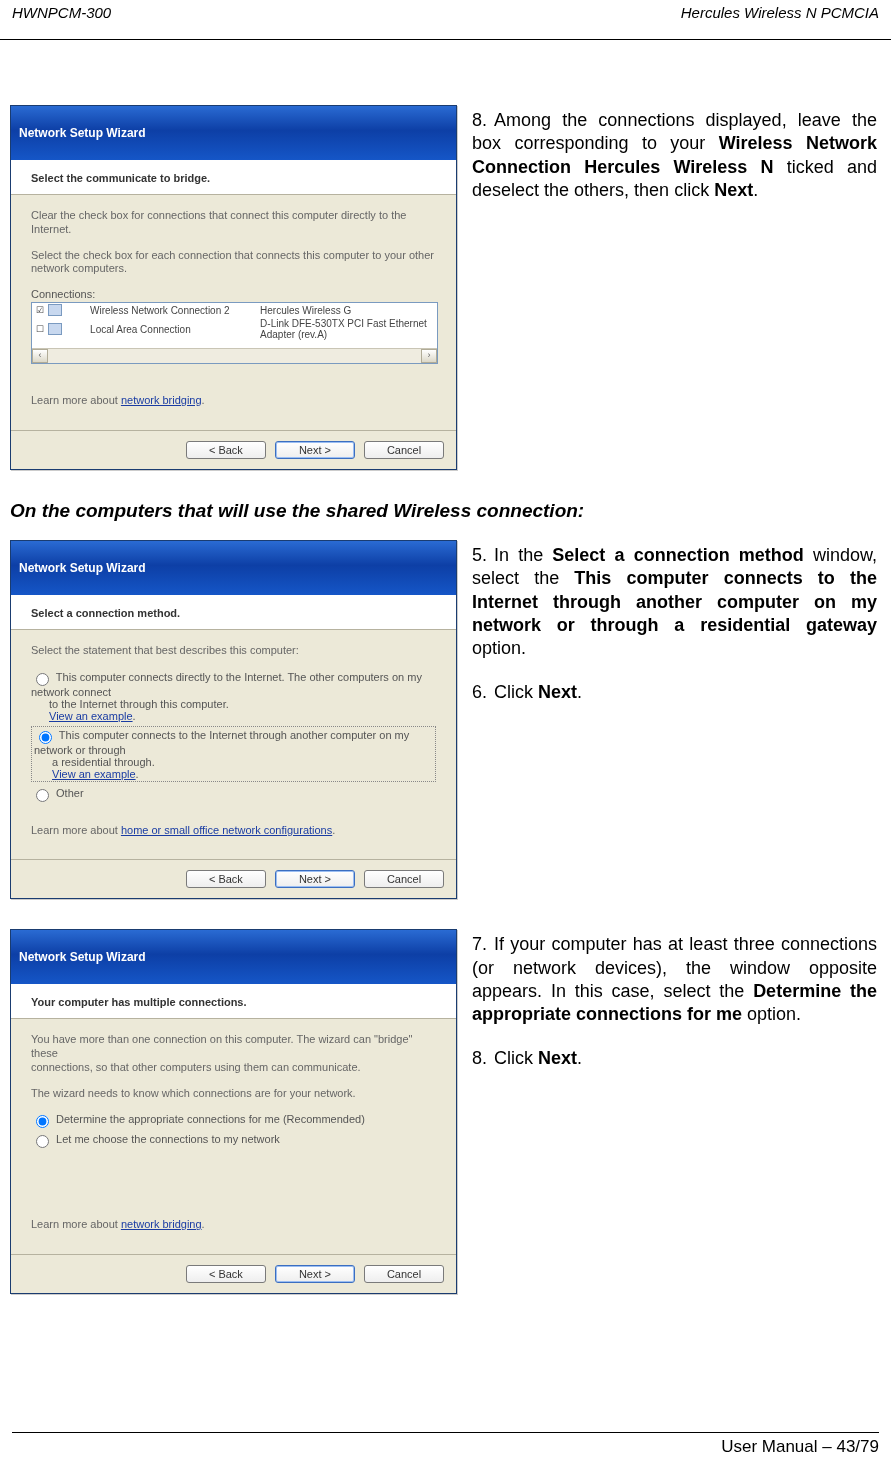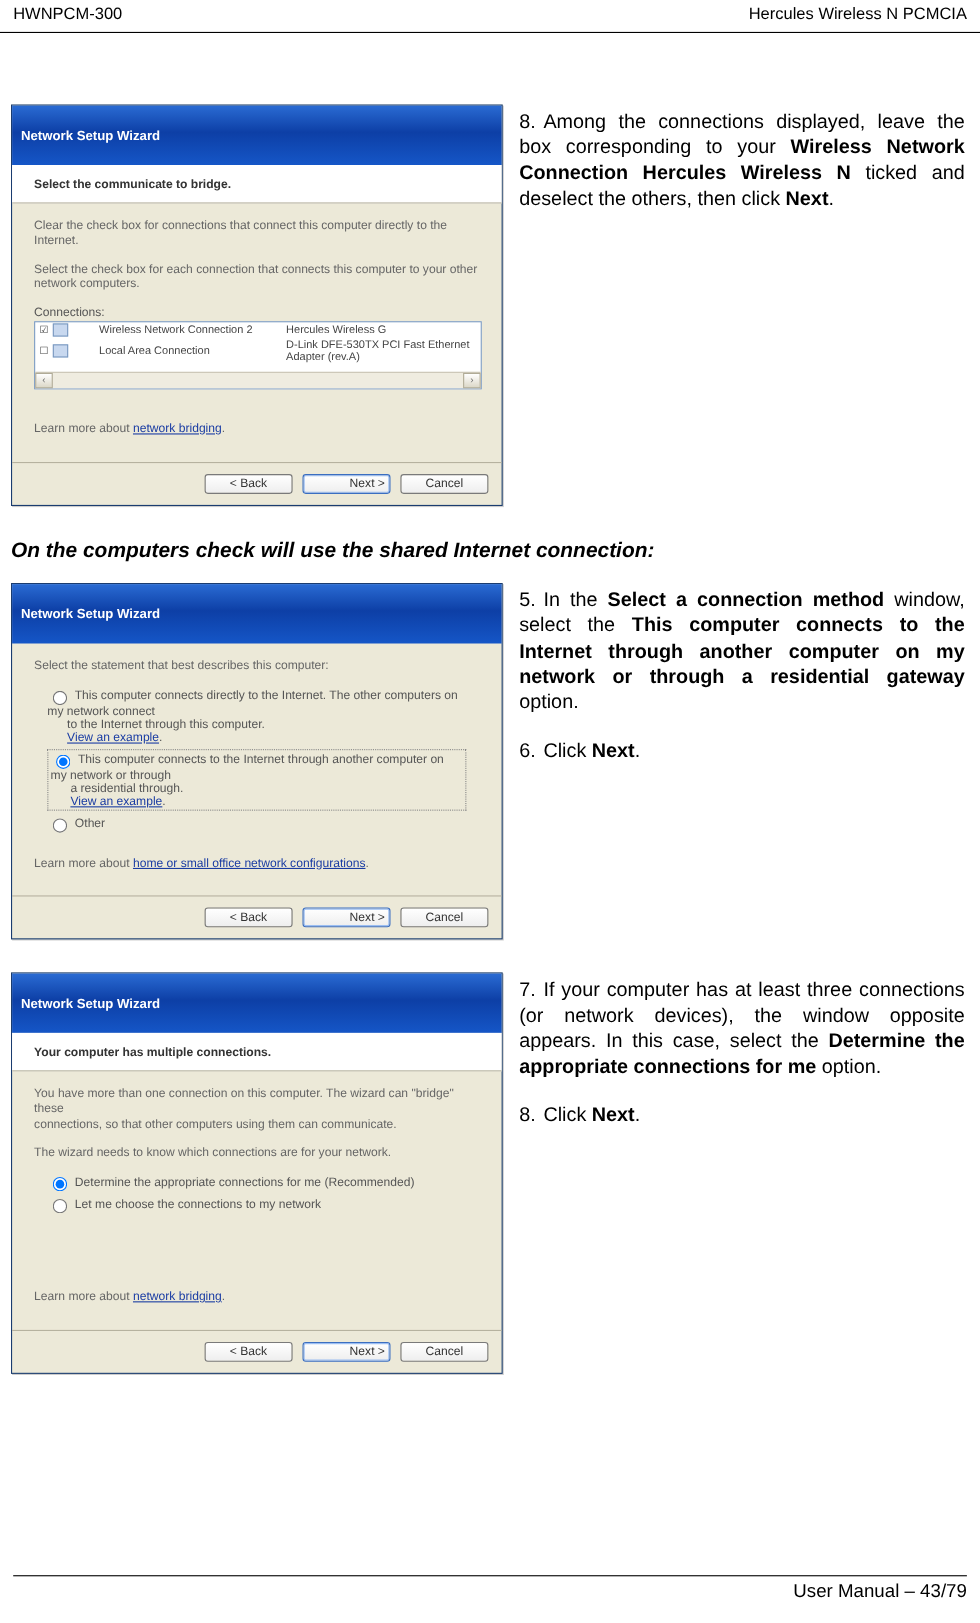--- a/index.html
+++ b/index.html
@@ -9,22 +9,23 @@
     height: 1475px;
     font-family: Arial, sans-serif;
     background: #fff;
     position: relative;
     color: #000;
   }
   .page-header {
     width: 100%;
     display: flex;
     justify-content: space-between;
+    font-style: italic;
     font-size: 15px;
-    padding: 4px 12px 8px 12px;
+    padding: 4px 12px 18px 12px;
     box-sizing: border-box;
     border-bottom: 1px solid #000;
   }
   .content {
     padding: 65px 10px 0 10px;
     box-sizing: border-box;
   }
   .row {
     display: flex;
     align-items: flex-start;
@@ -87,21 +88,21 @@
     min-width: 70px;
     background: linear-gradient(#fff,#eee);
     border: 1px solid #7a7a7a;
     border-radius: 3px;
     padding: 2px 4px;
     margin-left: 6px;
     text-align: center;
     color:#333;
     font-size:11px;
   }
-  .wiz-btn.next { border-color:#3b6ec0; box-shadow:0 0 0 1px #9bbef2 inset;text-align:right;}
+  .wiz-btn.next { border-color:#3b6ec0; box-shadow:0 0 0 1px #9bbef2 inset;}
   .listbox {
     border:1px solid #7a9ac0;
     background:#fff;
     width: 405px;
     height: 60px;
     position: relative;
     margin-top:2px;
   }
   .listbox-row { display:flex; padding:1px 4px; align-items:center; font-size:10px; color:#444;}
   .listbox-row .ck { margin-right:4px; font-size:9px; }
@@ -111,21 +112,21 @@
   .listbox-scroll {
     position:absolute; left:0; right:0; bottom:0; height:14px;
     background:#efece0; border-top:1px solid #c9c5b5;
     display:flex; justify-content:space-between;
   }
   .listbox-scroll span{
     width:14px; height:12px; background:linear-gradient(#fff,#dcd8c8); border:1px solid #b0ab97;
     text-align:center; font-size:9px; line-height:10px; color:#666;
   }
   .link { color:#1a3ca3; text-decoration:underline;}
-  .radio-row { margin:4px 12px; color:#555; }
+  .radio-row { margin:4px 0; color:#555; }
   .radio-row.sel { border:1px dotted #888; padding:1px 2px; }
   .radio-row input { margin-right:4px; vertical-align:middle;}
   .foot {
     position: absolute;
     right: 12px;
     bottom: 18px;
     font-size: 17px;
     border-top: 1px solid #000;
     width: calc(100% - 24px);
     text-align: right;
@@ -182,26 +183,29 @@
         </div>
       </div>
     </div>
     <div class="right">
       <ol class="instr-list">
         <li><span class="instr-num">8.</span><span>Among the connections displayed, leave the box corresponding to your <b>Wireless Network Connection Hercules Wireless N</b> ticked and deselect the others, then click <b>Next</b>.</span></li>
       </ol>
     </div>
   </div>
 
-  <div class="section-heading">On the computers check will use the shared Internet connection:</div>
+  <div class="section-heading">On the computers that will use the shared Wireless connection:</div>
 
   <div class="row">
     <div class="left">
       <div class="wiz">
         <div class="wiz-title">Network Setup Wizard</div>
+        <div class="wiz-head">
+            <div class="h1">Select a connection method.</div>
+          </div>
         <div class="wiz-body" style="min-height:185px">
           <div class="line">Select the statement that best describes this computer:</div>
           <div class="radio-row">
             <input type="radio" style="">
             <span>This computer connects directly to the Internet. The other computers on my network connect</span><br>
             <span style="margin-left:18px">to the Internet through this computer.</span><br>
             <span class="link" style="margin-left:18px">View an example</span>.
           </div>
           <div class="radio-row sel">
             <input type="radio" checked="" style="">

